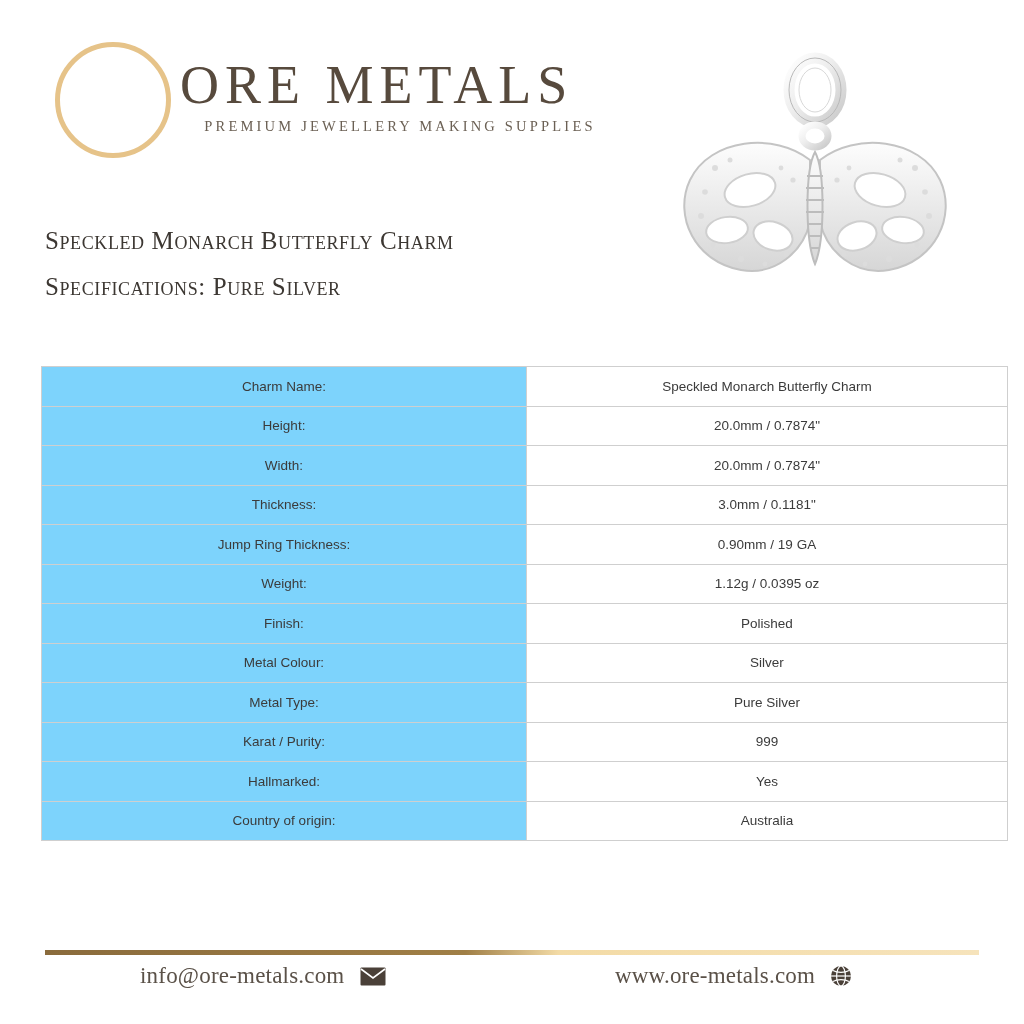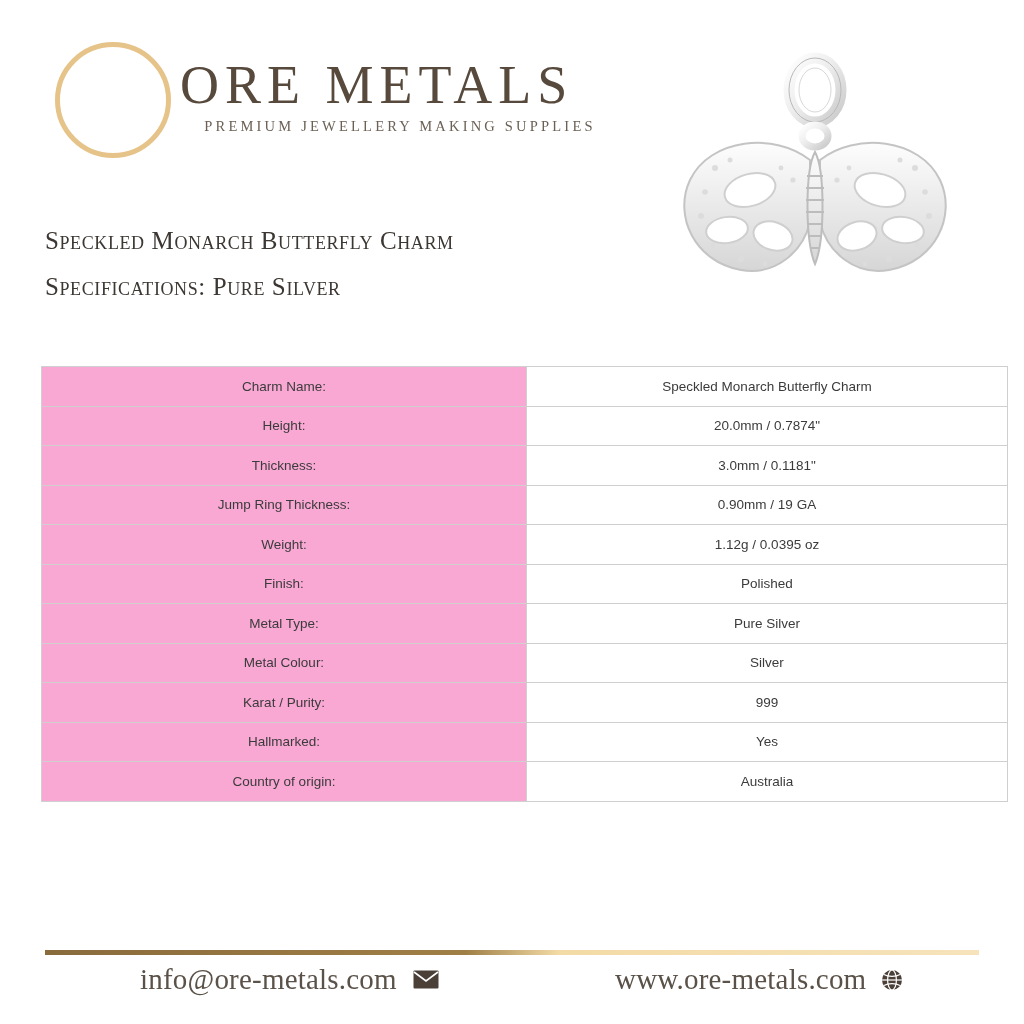--- a/index.html
+++ b/index.html
@@ -103,21 +103,21 @@
     border: 1px solid #cfcfcf;
     height: 38.5px;
     font-size: 13.5px;
     text-align: center;
     vertical-align: middle;
     color: #3b3b3b;
     padding: 0 6px;
   }
   .spec-table td.label {
     width: 472px;
-    background: #f9a8d4;
+    background: #7dd3fc;
   }
   .spec-table td.value {
     width: 468px;
     background: #ffffff;
   }
 
   
   .footer-rule {
     position: absolute;
     left: 45px;
@@ -144,21 +144,21 @@
   .footer-right {
     position: absolute;
     left: 570px;
     top: 8px;
     display: flex;
     align-items: center;
     gap: 15px;
   }
   .footer-text {
     font-family: "Liberation Serif", serif;
-    font-size: 29px;
+    font-size: 23px;
     color: #5a5148;
     letter-spacing: 0.2px;
   }
   .footer-icon {
     display: inline-block;
     line-height: 0;
   }
 </style>
 </head>
 <body>
@@ -255,42 +255,46 @@
   <tbody>
       <tr>
         <td class="label">Charm Name:</td>
         <td class="value">Speckled Monarch Butterfly Charm</td>
       </tr>
       <tr>
         <td class="label">Height:</td>
         <td class="value">20.0mm / 0.7874"</td>
       </tr>
       <tr>
+        <td class="label">Width:</td>
+        <td class="value">20.0mm / 0.7874"</td>
+      </tr>
+      <tr>
         <td class="label">Thickness:</td>
         <td class="value">3.0mm / 0.1181"</td>
       </tr>
       <tr>
         <td class="label">Jump Ring Thickness:</td>
         <td class="value">0.90mm / 19 GA</td>
       </tr>
       <tr>
         <td class="label">Weight:</td>
         <td class="value">1.12g / 0.0395 oz</td>
       </tr>
       <tr>
         <td class="label">Finish:</td>
         <td class="value">Polished</td>
       </tr>
       <tr>
+        <td class="label">Metal Colour:</td>
+        <td class="value">Silver</td>
+      </tr>
+      <tr>
         <td class="label">Metal Type:</td>
         <td class="value">Pure Silver</td>
-      </tr>
-      <tr>
-        <td class="label">Metal Colour:</td>
-        <td class="value">Silver</td>
       </tr>
       <tr>
         <td class="label">Karat / Purity:</td>
         <td class="value">999</td>
       </tr>
       <tr>
         <td class="label">Hallmarked:</td>
         <td class="value">Yes</td>
       </tr>
       <tr>

